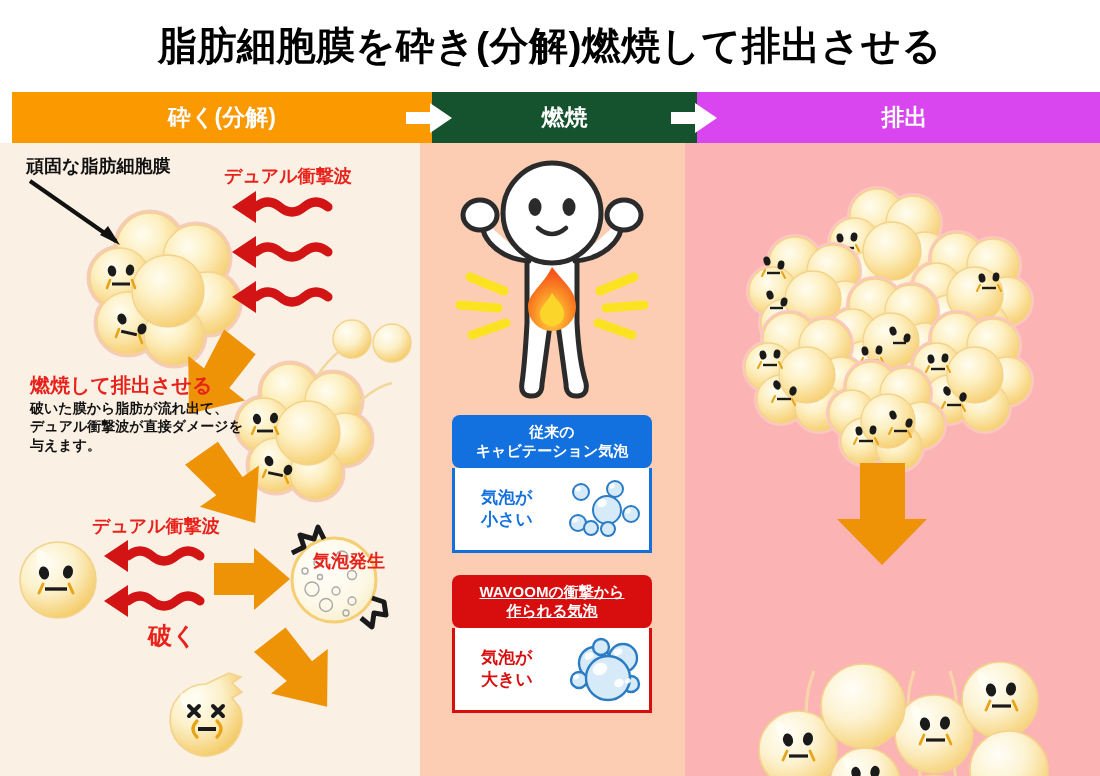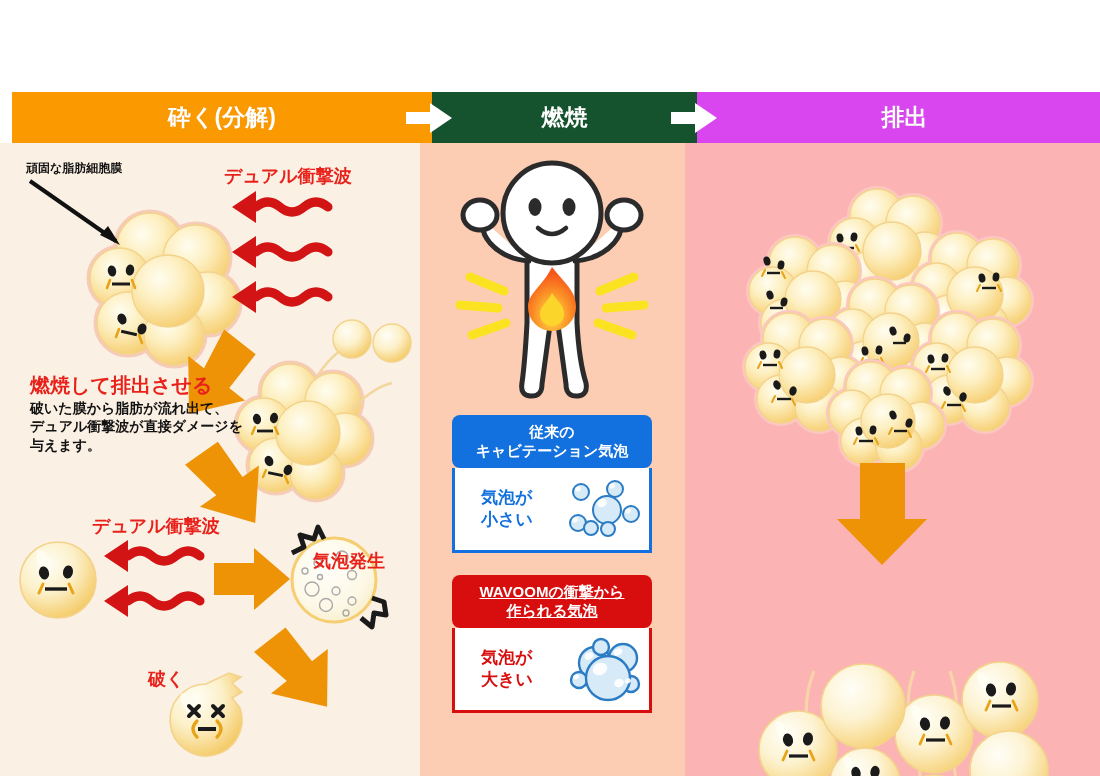--- a/index.html
+++ b/index.html
@@ -67,20 +67,21 @@
   .cmp-text.blue{color:#1270DF;}
   .cmp-text.red{color:#D80E0E;}
   .cmp-art{flex:1;display:flex;align-items:center;justify-content:center;}
   svg{display:block;overflow:visible;}
 </style>
 </head>
 <body>
 
 <div class="stage">
 
+  <div class="title">脂肪細胞膜を砕き(分解)燃焼して排出させる</div>
 
   <div class="band">
 
     <div class="band-seg seg-break">
       <span>砕く(分解)</span>
     </div>
 
     <div class="band-seg seg-burn">
       <span>燃焼</span>
     </div>
@@ -272,35 +273,35 @@
         <ellipse cx="187" cy="560" rx="5" ry="11" fill="#FFFDF2" opacity=".85" transform="rotate(-28 187 560)"></ellipse>
         <g>
           <path d="M189 563 l10 10 M199 563 l-10 10" stroke="#1a1a1a" stroke-width="4" stroke-linecap="round"></path>
           <path d="M213 563 l10 10 M223 563 l-10 10" stroke="#1a1a1a" stroke-width="4" stroke-linecap="round"></path>
           <path d="M198 586 h18" stroke="#1a1a1a" stroke-width="4" fill="none"></path>
           <path d="M197 578 q-8 8 0 16 M217 578 q8 8 0 16" stroke="#E8A317" stroke-width="3.2" fill="none" stroke-linecap="round"></path>
         </g>
       </g>
     </svg>
 
-    <div class="lbl lbl-black" style="left:26px;top:18px;font-size:12px;">頑固な脂肪細胞膜</div>
+    <div class="lbl lbl-black" style="left:26px;top:12px;font-size:18px;">頑固な脂肪細胞膜</div>
 
     <div class="lbl lbl-red" style="left:224px;top:22px;font-size:18px;">デュアル衝撃波</div>
 
     <div class="lbl lbl-red" style="left:30px;top:229px;font-size:20px;">燃焼して排出させる</div>
 
     <div class="lbl lbl-black" style="left:30px;top:256px;font-size:14px;">破いた膜から脂肪が流れ出て、
 デュアル衝撃波が直接ダメージを
 与えます。</div>
 
     <div class="lbl lbl-red" style="left:92px;top:372px;font-size:18px;">デュアル衝撃波</div>
 
     <div class="lbl lbl-red" style="left:313px;top:359px;font-size:18px;margin-top:48px;">気泡発生</div>
 
-    <div class="lbl lbl-red" style="left:148px;top:525px;font-size:18px;">破く</div>
+    <div class="lbl lbl-red" style="left:148px;top:478px;font-size:24px;font-family:Liberation Serif, serif;">破く</div>
   </div>
 
   <div class="panel p-mid">
 
     <svg class="abs" style="left:12px;top:12px;" width="240" height="258" viewBox="0 0 240 258">
       <defs>
         <radialGradient id="flameG" cx="50%" cy="75%" r="65%">
           <stop offset="0%" stop-color="#FFE24A"></stop>
           <stop offset="55%" stop-color="#FB9326"></stop>
           <stop offset="100%" stop-color="#F6551B"></stop>

